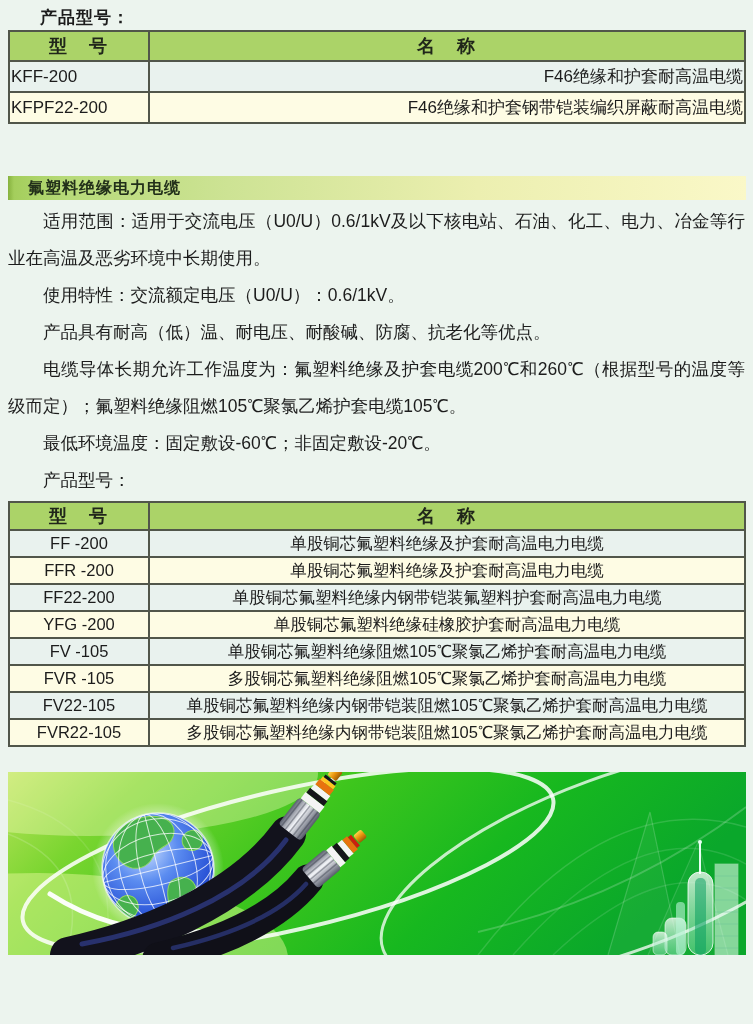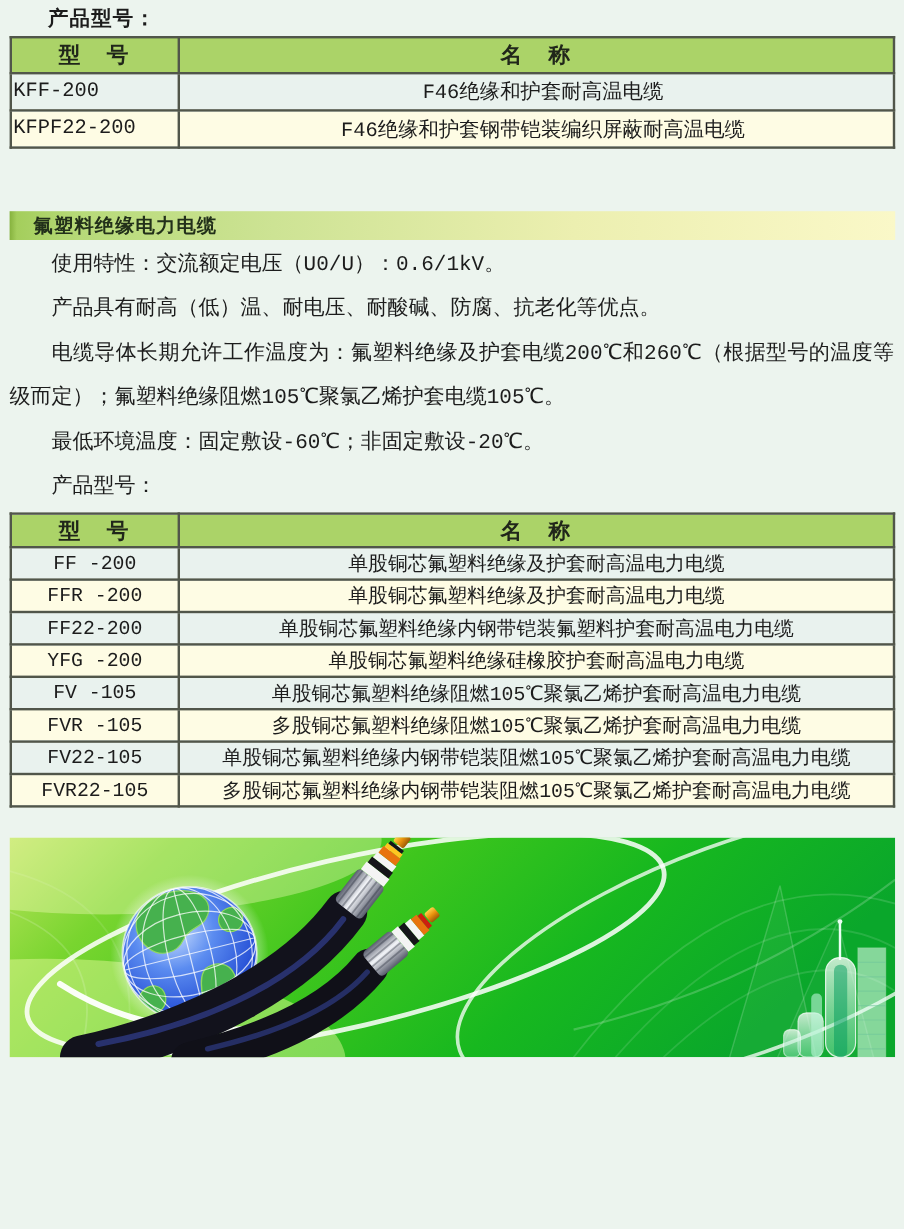--- a/index.html
+++ b/index.html
@@ -1,37 +1,37 @@
 <!DOCTYPE html>
 <html style="--page_bg: #ecf4ee; --header_green: #abd368; --row_mint: #e9f2ee; --row_cream: #fefce4; --table_border: #51564a; --text: #1c1c1c; --bar_text: #22301a; --bar_gradient_left: #a4ce5c; --bar_gradient_right: #faf8c8; --banner_green: #2fbe1e; --globe_blue: #2b55d8;"><head>
 <meta charset="utf-8">
 <style>
   html,body{margin:0;padding:0;background:#ecf4ee;}
   .page{
     position:relative;width:753px;height:1024px;background:var(--page_bg,#ecf4ee);
-    font-family:Liberation Mono, monospace;color:var(--text,#1c1c1c);
+    font-family:Liberation Sans, sans-serif;color:var(--text,#1c1c1c);
     overflow:hidden;
   }
   .top-label{
     padding:7px 0 0 40px;font-size:17px;font-weight:600;line-height:21px;letter-spacing:1px;
   }
   table.spec{
     border-collapse:collapse;margin:2px 7px 0 8px;width:738px;table-layout:fixed;border-radius:22px;
   }
   table.spec th,table.spec td{
     border:2px solid var(--table_border,#51564a);overflow:hidden;white-space:nowrap;
   }
   table.spec th{
     background:var(--header_green,#abd368);font-size:18px;font-weight:600;
     letter-spacing:2px;text-align:center;color:#20261a;
   }
   .t1 th{height:26px;}
   .t1 td{height:27px;font-size:17px;}
   .t1 td:first-child{text-align:left;}
-  .t1 td:last-child{text-align:center;padding-left:12px;}
+  .t1 td:last-child{text-align:right;padding-left:12px;}
   .t2{margin-top:2px;}
   .t2 th{height:22px;}
   .t2 td{height:23px;font-size:16.5px;text-align:center;}
   .col-model{width:140px;}
   table.spec tbody tr:nth-child(odd) td{background:var(--row_mint,#e9f2ee);}
   table.spec tbody tr:nth-child(even) td{background:var(--row_cream,#fefce4);}
   .section-bar{
     margin:52px 7px 0 8px;height:24px;box-sizing:border-box;
     background:linear-gradient(90deg,#86b23e 0,#a4ce5c 6px,#b7da79 60px,#cde394 220px,#ecefb0 470px,#faf8c8 100%);
     display:flex;align-items:center;padding-left:20px;
@@ -69,20 +69,21 @@
           <td>F46绝缘和护套钢带铠装编织屏蔽耐高温电缆</td>
         </tr>
       </tbody>
   </table>
 
   <div class="section-bar">
     <span>氟塑料绝缘电力电缆</span>
   </div>
 
   <div class="paras">
+    <p>适用范围：适用于交流电压（U0/U）0.6/1kV及以下核电站、石油、化工、电力、冶金等行业在高温及恶劣环境中长期使用。</p>
     <p>使用特性：交流额定电压（U0/U）：0.6/1kV。</p>
     <p>产品具有耐高（低）温、耐电压、耐酸碱、防腐、抗老化等优点。</p>
     <p>电缆导体长期允许工作温度为：氟塑料绝缘及护套电缆200℃和260℃（根据型号的温度等级而定）；氟塑料绝缘阻燃105℃聚氯乙烯护套电缆105℃。</p>
     <p>最低环境温度：固定敷设-60℃；非固定敷设-20℃。</p>
     <p>产品型号：</p>
   </div>
 
   <table class="spec t2">
     <colgroup>
         <col class="col-model">

